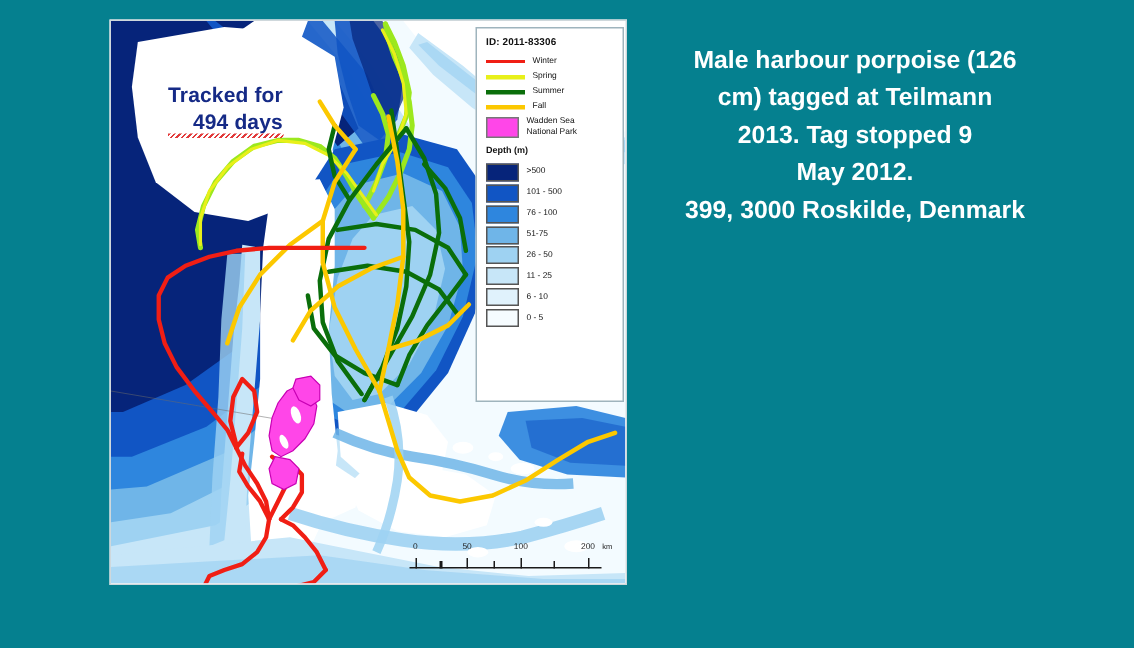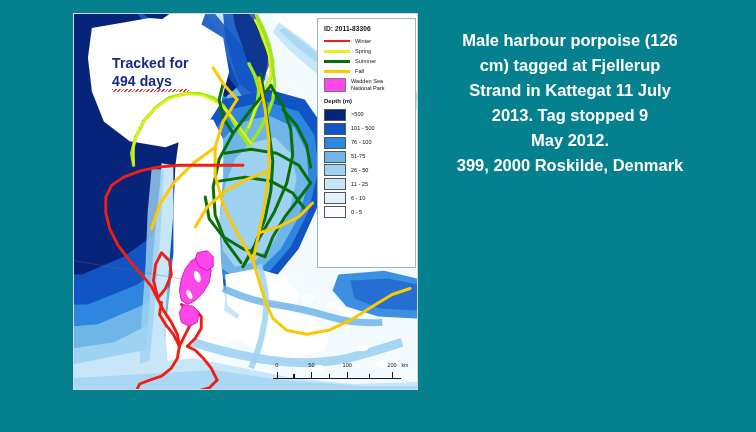--- a/index.html
+++ b/index.html
@@ -19,21 +19,21 @@
   #map-canvas{position:absolute;left:0;top:0;width:100%;height:100%;}
 
   
   #tracked-label{
     position:absolute;left:38px;top:22px;
     color:#152a86;font-weight:700;font-size:14px;line-height:18px;
     letter-spacing:.1px;text-shadow:0 0 2px #fff,0 0 2px #fff;
     white-space:pre-line;
   }
   .squiggle{
-    display:inline-block;position:relative;
+    display:inline-block;position:relative;text-align:right;
   }
   .squiggle:after{
     content:"";position:absolute;left:0;right:0;bottom:-2px;height:3px;
     background-image:
       repeating-linear-gradient(135deg,#e03030 0 1.2px,transparent 1.2px 2.6px);
     opacity:.95;
   }
 
   
   #legend{
@@ -316,29 +316,26 @@
       </div>
     </div>
 
   </div>
 
   <div id="caption">
     <span class="ln">
       <span>Male harbour porpoise (126</span>
     </span>
     <span class="ln">
-      <span>cm) tagged at Fjellerup</span>
-    </span>
-    <span class="ln">
-      <span>Strand in Kattegat 11 July</span>
+      <span>cm) tagged at Teilmann</span>
     </span>
     <span class="ln">
       <span>2013. Tag stopped 9</span>
     </span>
     <span class="ln">
       <span>May 2012.</span>
     </span>
     <span class="ln">
-      <span>399, 2000 Roskilde, Denmark</span>
+      <span>399, 3000 Roskilde, Denmark</span>
     </span>
   </div>
 
 </div>
 
 </body></html>

